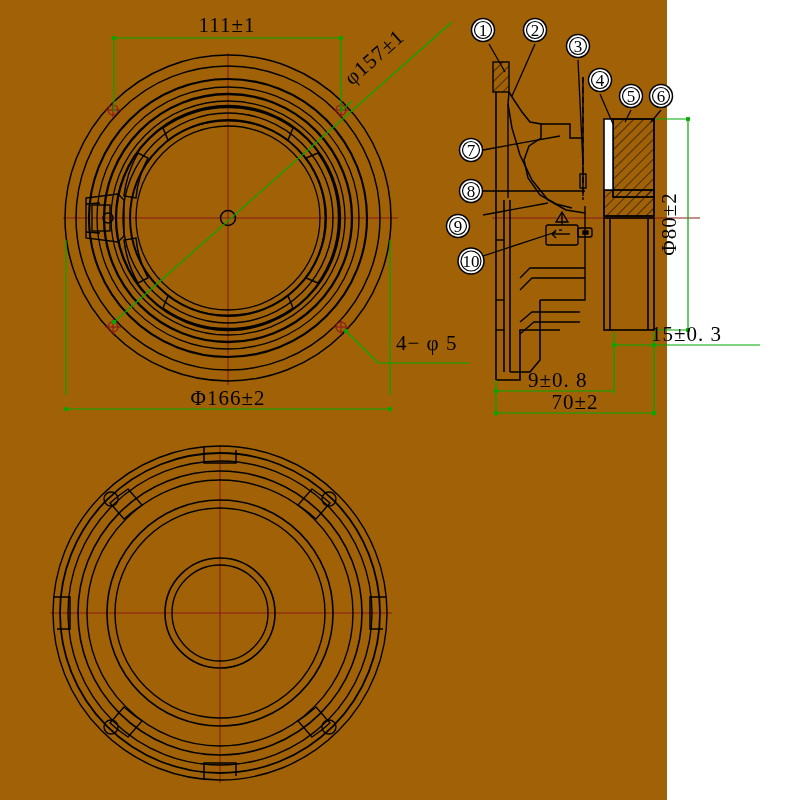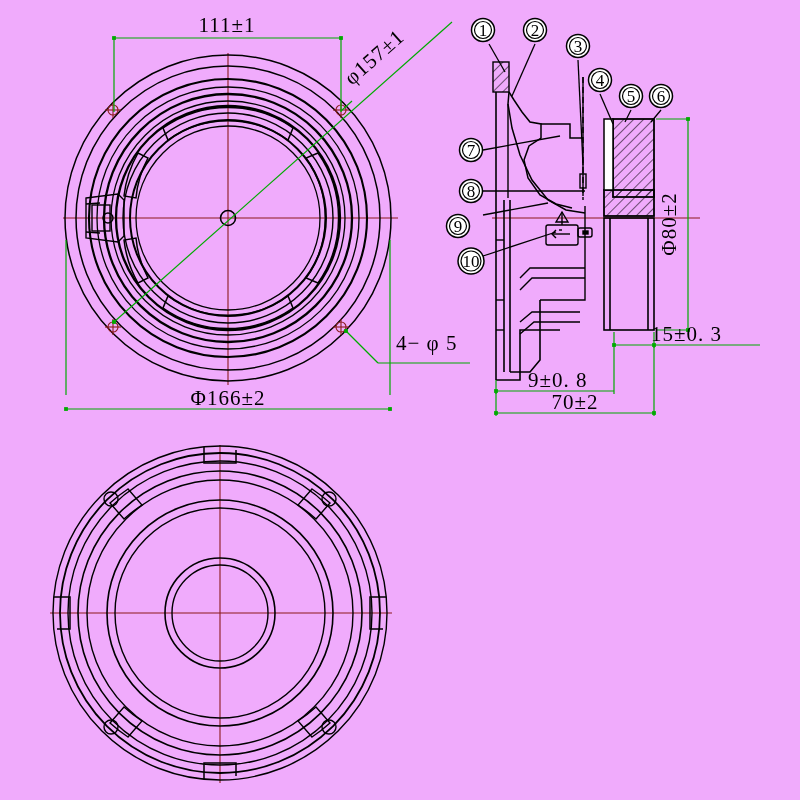--- a/index.html
+++ b/index.html
@@ -9,23 +9,23 @@
   }
   body {
     width: 800px;
     height: 800px;
     font-family: "Liberation Serif", serif;
     overflow: hidden;
     position: relative;
   }
   #sheet {
     position: relative;
-    width: 800px;
+    width: 667px;
     height: 800px;
-    background: #f0abfc;
+    background: #a16207;
   }
   svg.drawing {
     position: absolute;
     left: 0;
     top: 0;
     width: 800px;
     height: 800px;
   }
   .dim-text {
     font-family: "Liberation Serif", serif;

